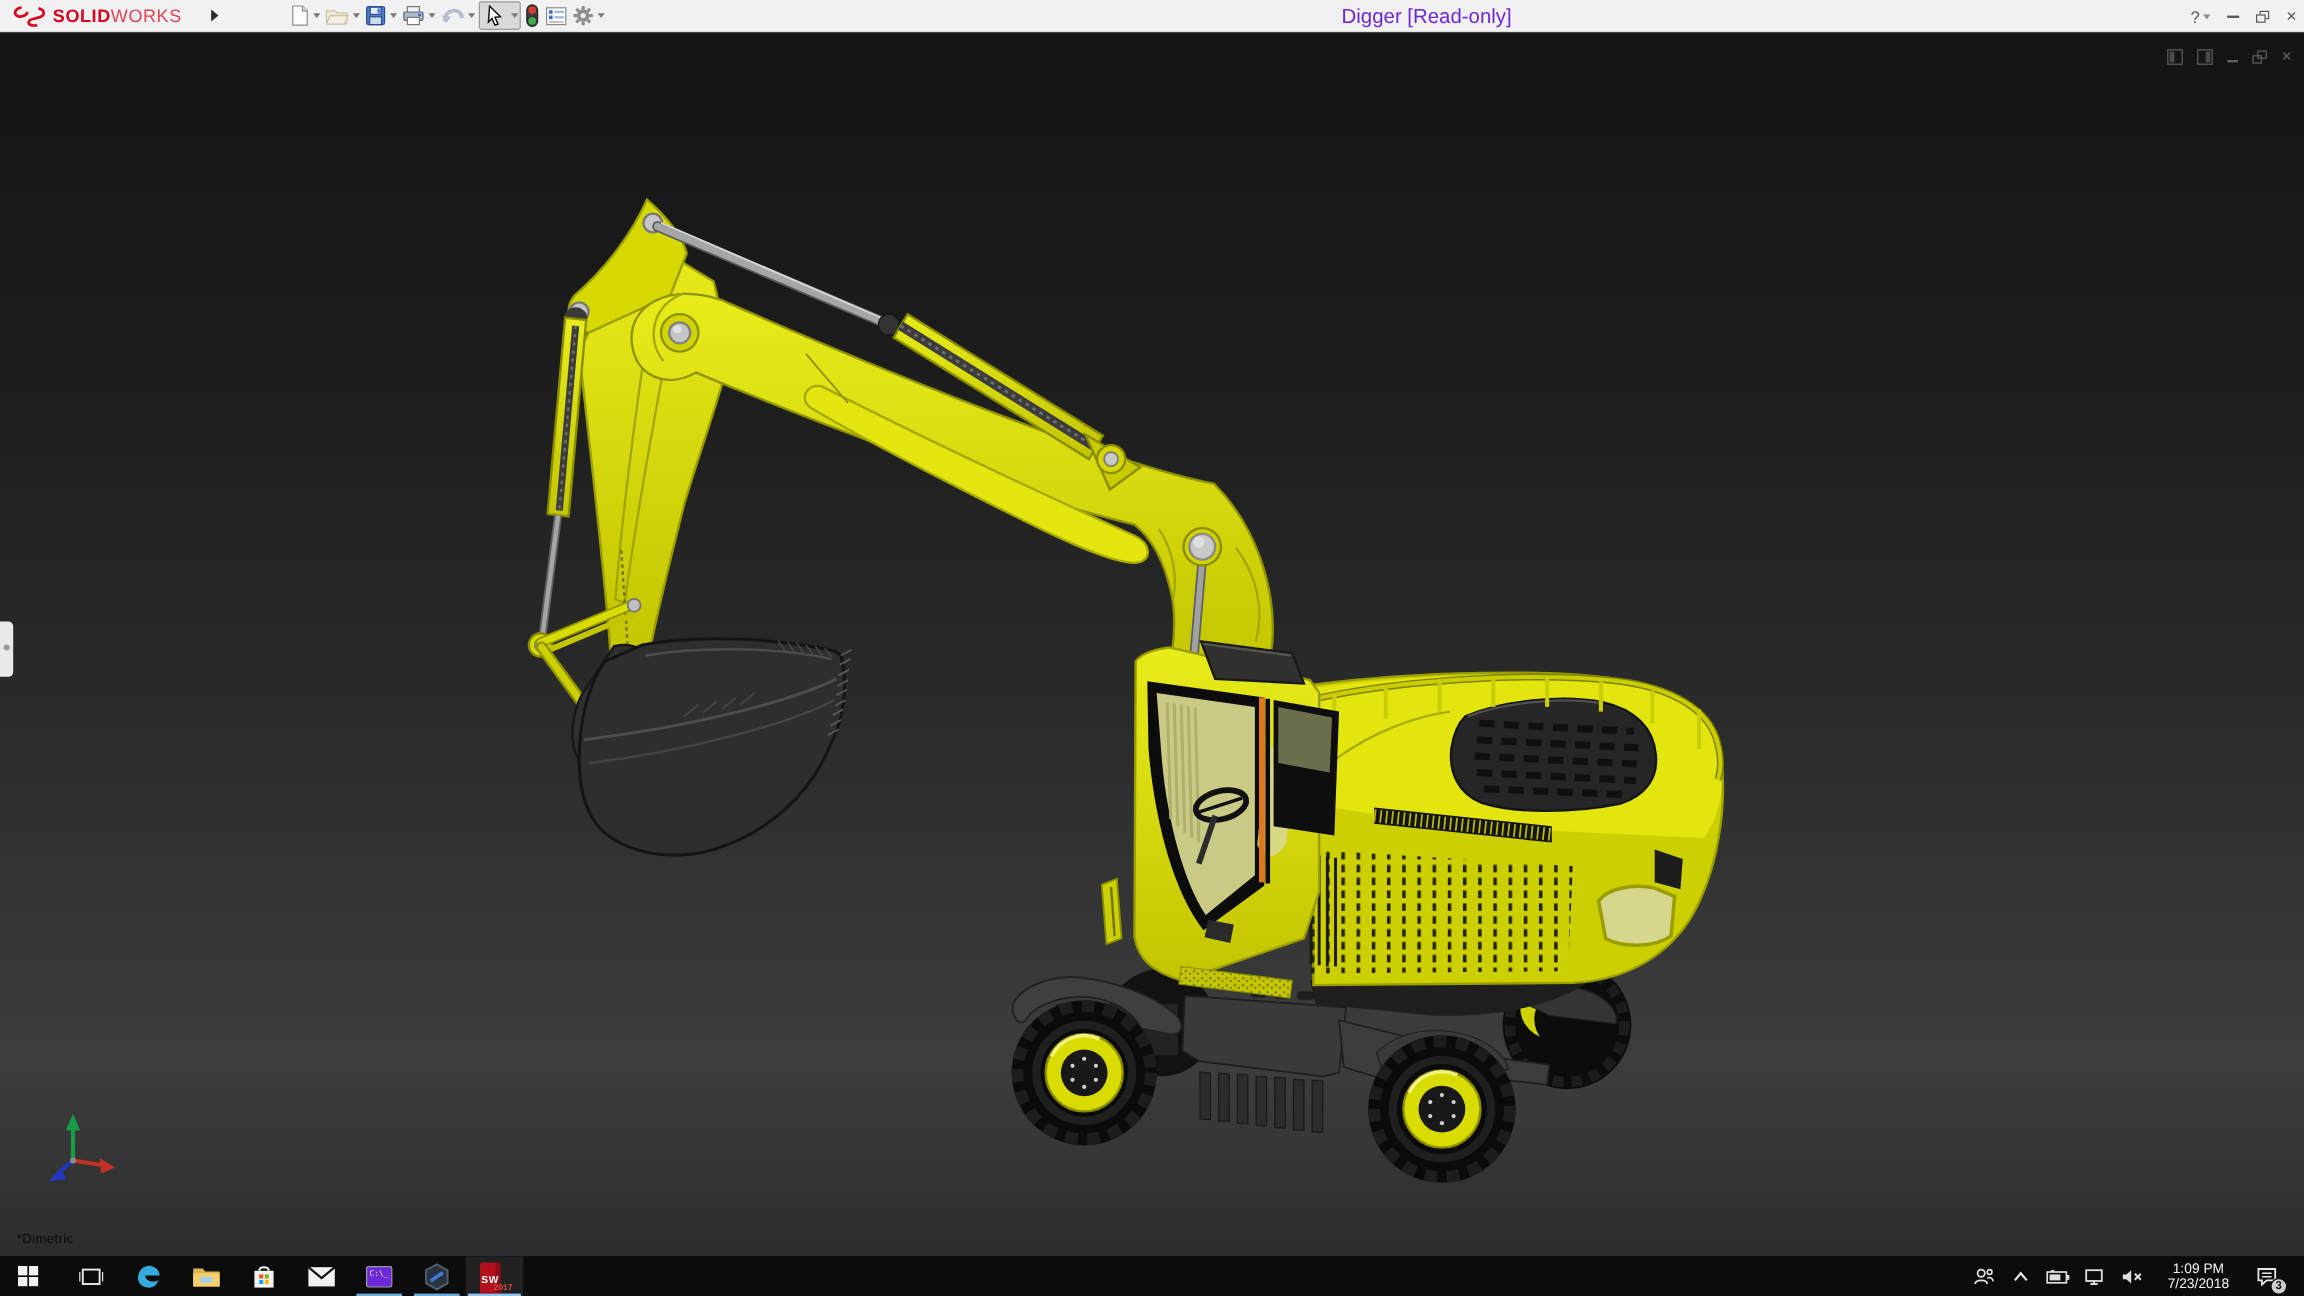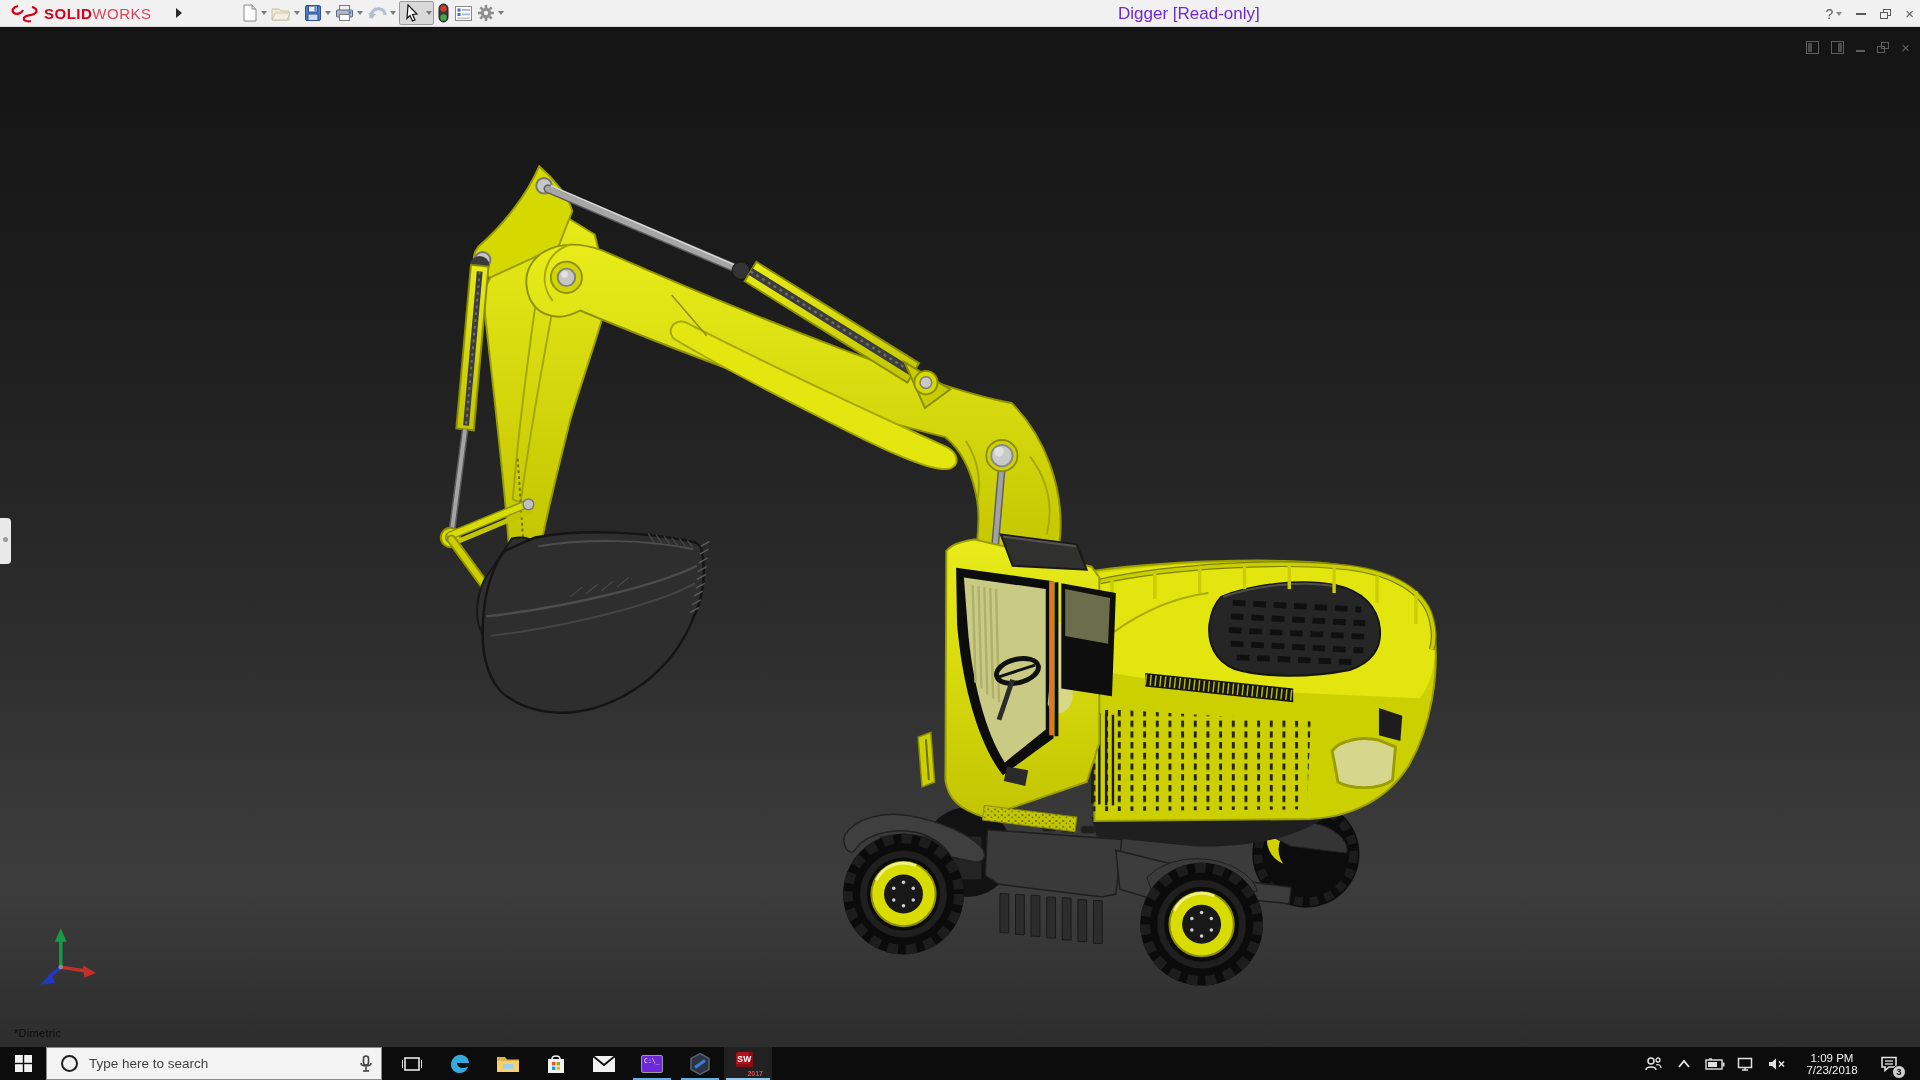--- a/index.html
+++ b/index.html
@@ -70,21 +70,21 @@
   .tray .titem { display:flex; align-items:center; justify-content:center; width:22px; }
   .clock { text-align:center; color:#f2f2f2; font-size:11.5px; line-height:12px; width:62px; margin:0 4px; }
   .badge-wrap { position:relative; width:26px; height:26px; display:flex; align-items:center; justify-content:center; }
   .badge { position:absolute; right:-4px; bottom:-2px; width:14px; height:14px; border-radius:50%;
     background:#cfcfcf; border:1px solid #0c0c0c; color:#111; font-size:9.5px; font-weight:bold;
     display:flex; align-items:center; justify-content:center; }
   .desktop-sliver { width:5px; border-left:1px solid #3c3c3c; }
 
   
   .swico { position:relative; width:26px; height:24px; }
-  .swico .cube { position:absolute; left:1px; top:0; width:17px; height:15px; background:#b3101e;
+  .swico .cube { position:absolute; left:1px; top:0; width:17px; height:28px; background:#b3101e;
     border-radius:2px; box-shadow:inset -4px -3px 0 #8c0c16; color:#fff; font-size:8.5px; font-weight:bold;
     display:flex; align-items:center; justify-content:center; letter-spacing:.5px; }
   .swico .yr { position:absolute; right:-2px; bottom:-1px; font-size:7px; font-weight:bold; color:#e24b4b; }
   .cmdico { width:22px; height:18px; background:#6d28d9; border:1px solid #9a9a9a; border-radius:2px;
     color:#e8e8e8; font-size:6.5px; font-family:"DejaVu Sans Mono",monospace; padding:1px 2px; }
 </style>
 </head>
 <body>
 
 <div class="screen">
@@ -529,30 +529,20 @@
   <div class="taskbar">
     <div class="start">
       <svg width="17" height="17" viewBox="0 0 17 17">
         <rect x="0" y="0" width="7.8" height="7.8" fill="#f2f2f2"></rect>
           <rect x="9.2" y="0" width="7.8" height="7.8" fill="#f2f2f2"></rect>
         <rect x="0" y="9.2" width="7.8" height="7.8" fill="#f2f2f2"></rect>
           <rect x="9.2" y="9.2" width="7.8" height="7.8" fill="#f2f2f2"></rect>
       </svg>
     </div>
 
-    <div class="search">
-      <span class="ring"></span>
-      <input type="text" readonly="" placeholder="Type here to search" style="">
-      <svg width="14" height="18" viewBox="0 0 14 18" style="margin-left:40px">
-        <rect x="4.5" y="1" width="5" height="9" rx="2.5" fill="none" stroke="#444" stroke-width="1.6"></rect>
-        <path d="M2,8 C2,12 12,12 12,8" fill="none" stroke="#444" stroke-width="1.6"></path>
-        <line x1="7" y1="12" x2="7" y2="16" stroke="#444" stroke-width="1.6"></line>
-        <line x1="4" y1="16" x2="10" y2="16" stroke="#444" stroke-width="1.6"></line>
-      </svg>
-    </div>
 
     <div class="tb-apps">
       <div class="app">
         <svg width="20" height="16" viewBox="0 0 20 16">
           <rect x="3" y="2" width="14" height="12" fill="none" stroke="#e8e8e8" stroke-width="1.6"></rect>
           <line x1="0" y1="4" x2="0" y2="12" stroke="#e8e8e8" stroke-width="2"></line>
           <line x1="20" y1="4" x2="20" y2="12" stroke="#e8e8e8" stroke-width="2"></line>
         </svg>
       </div>
       <div class="app">

